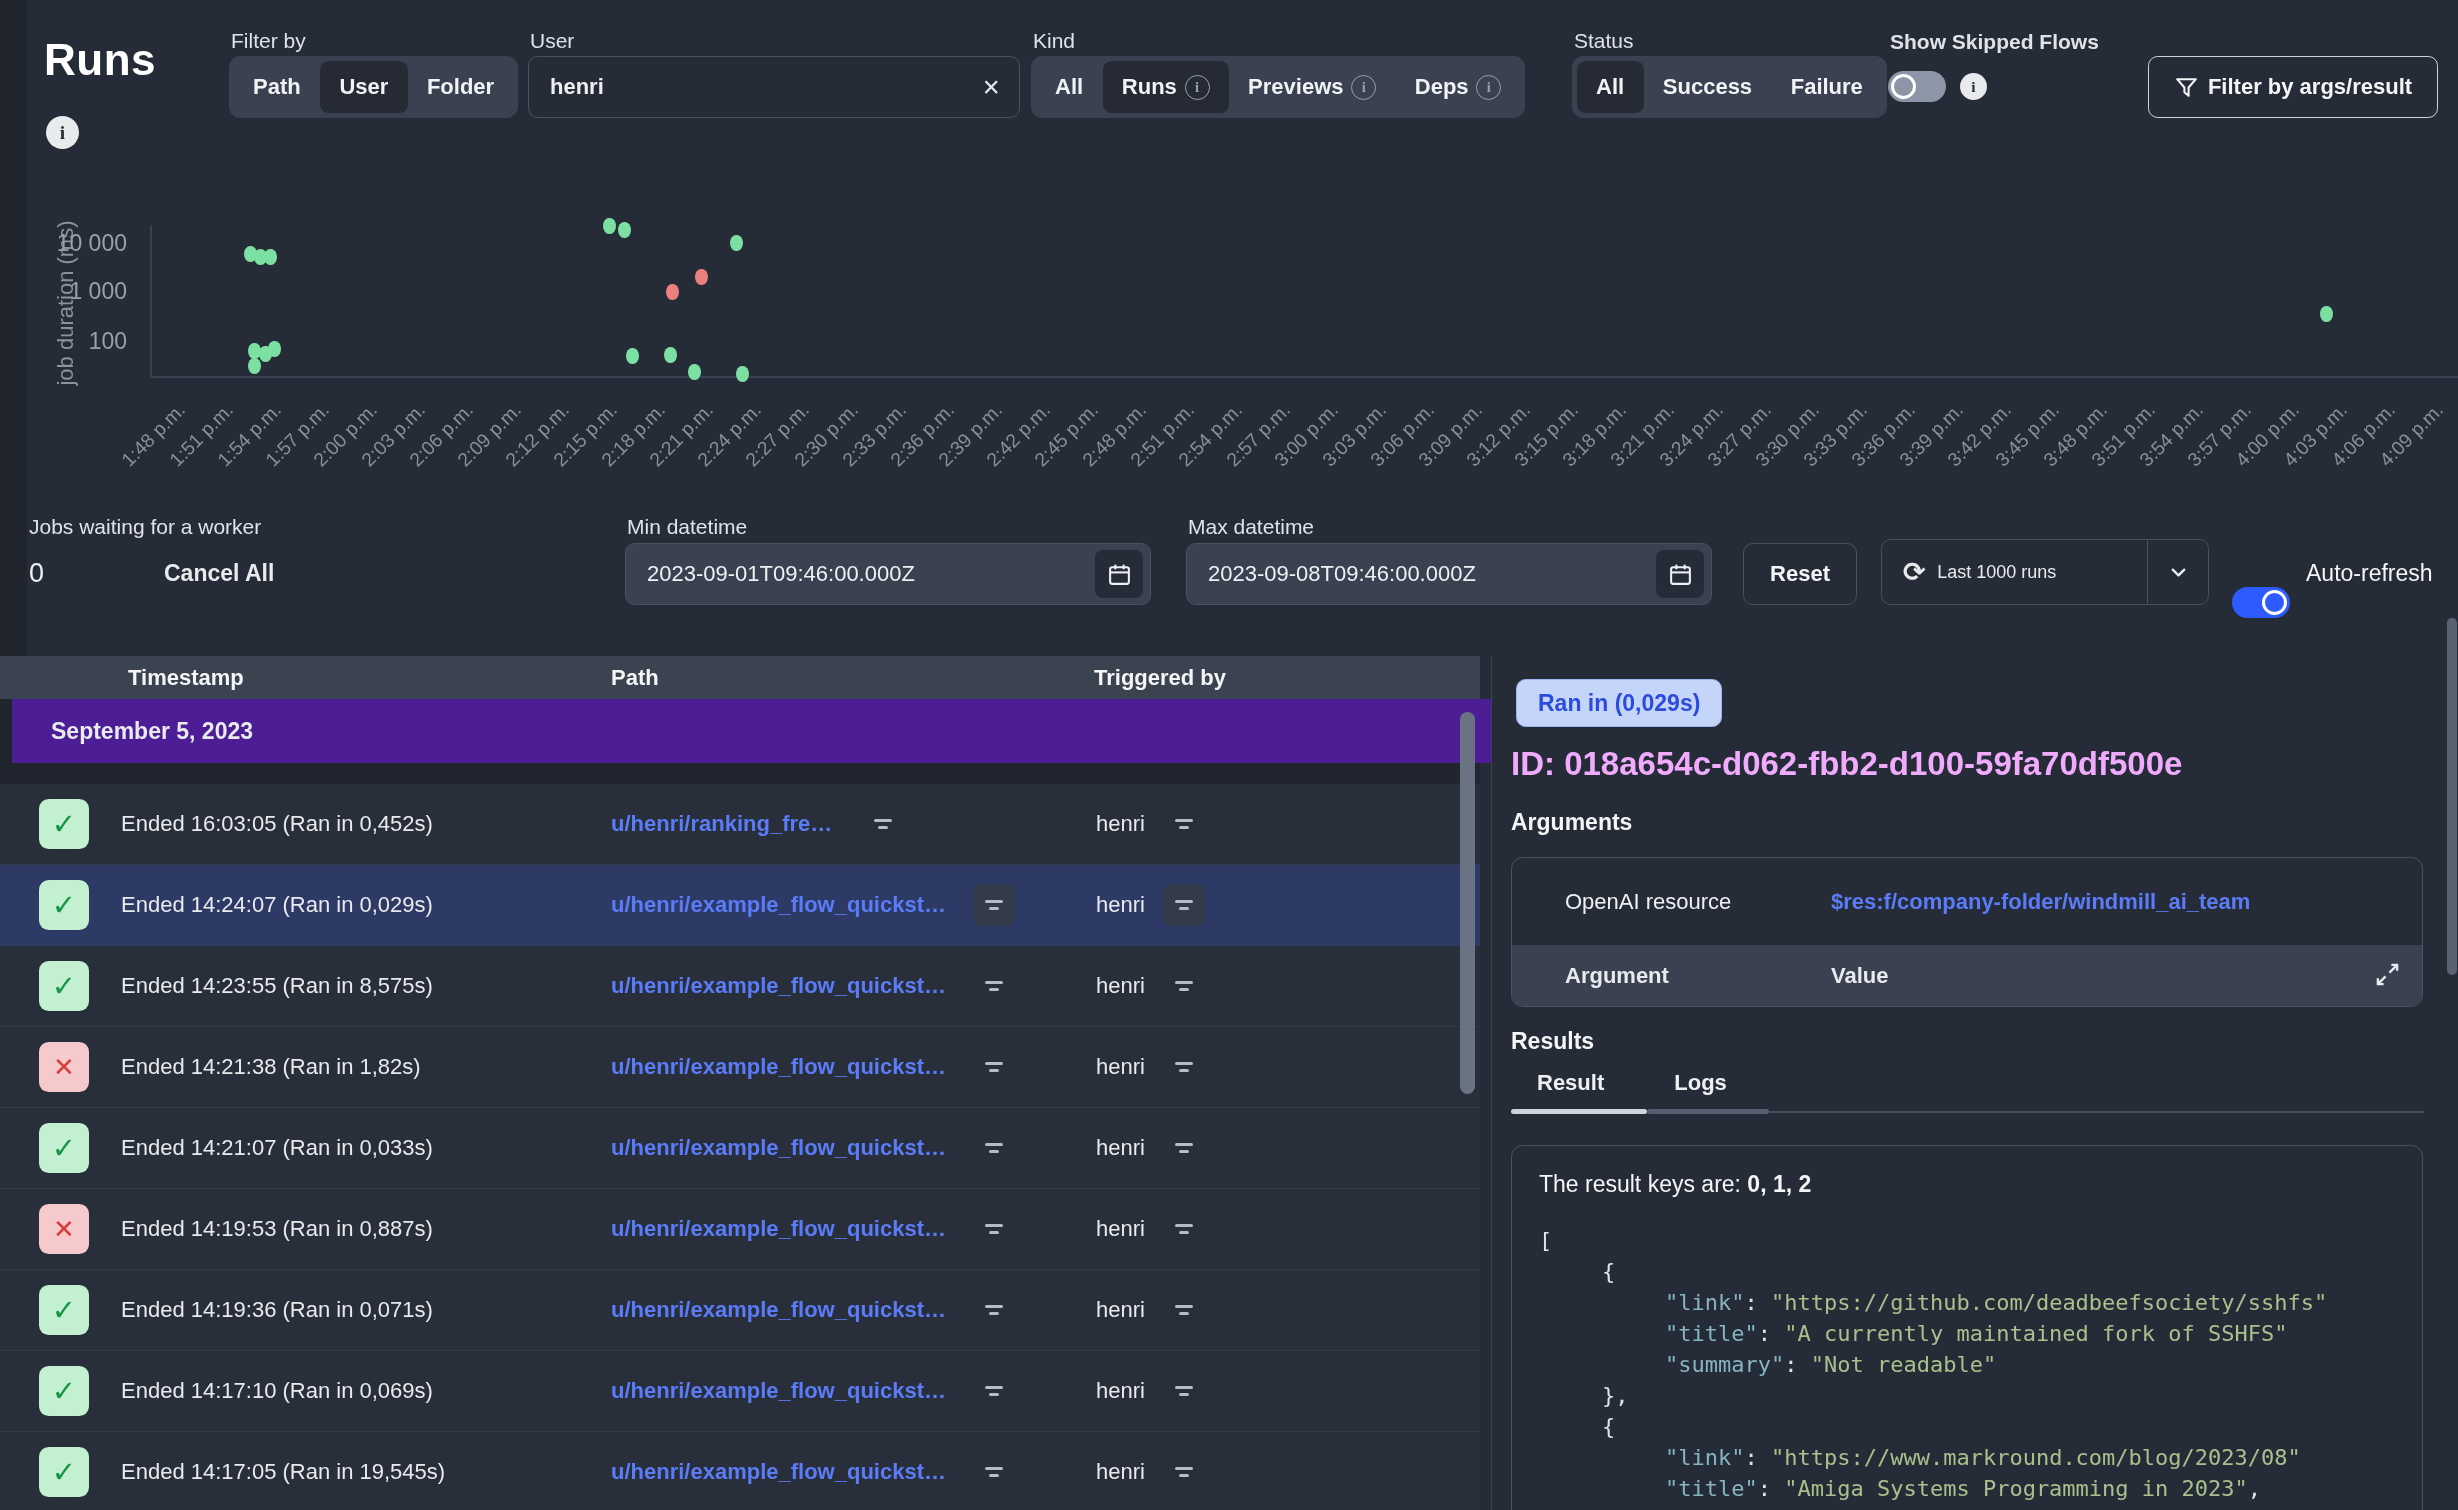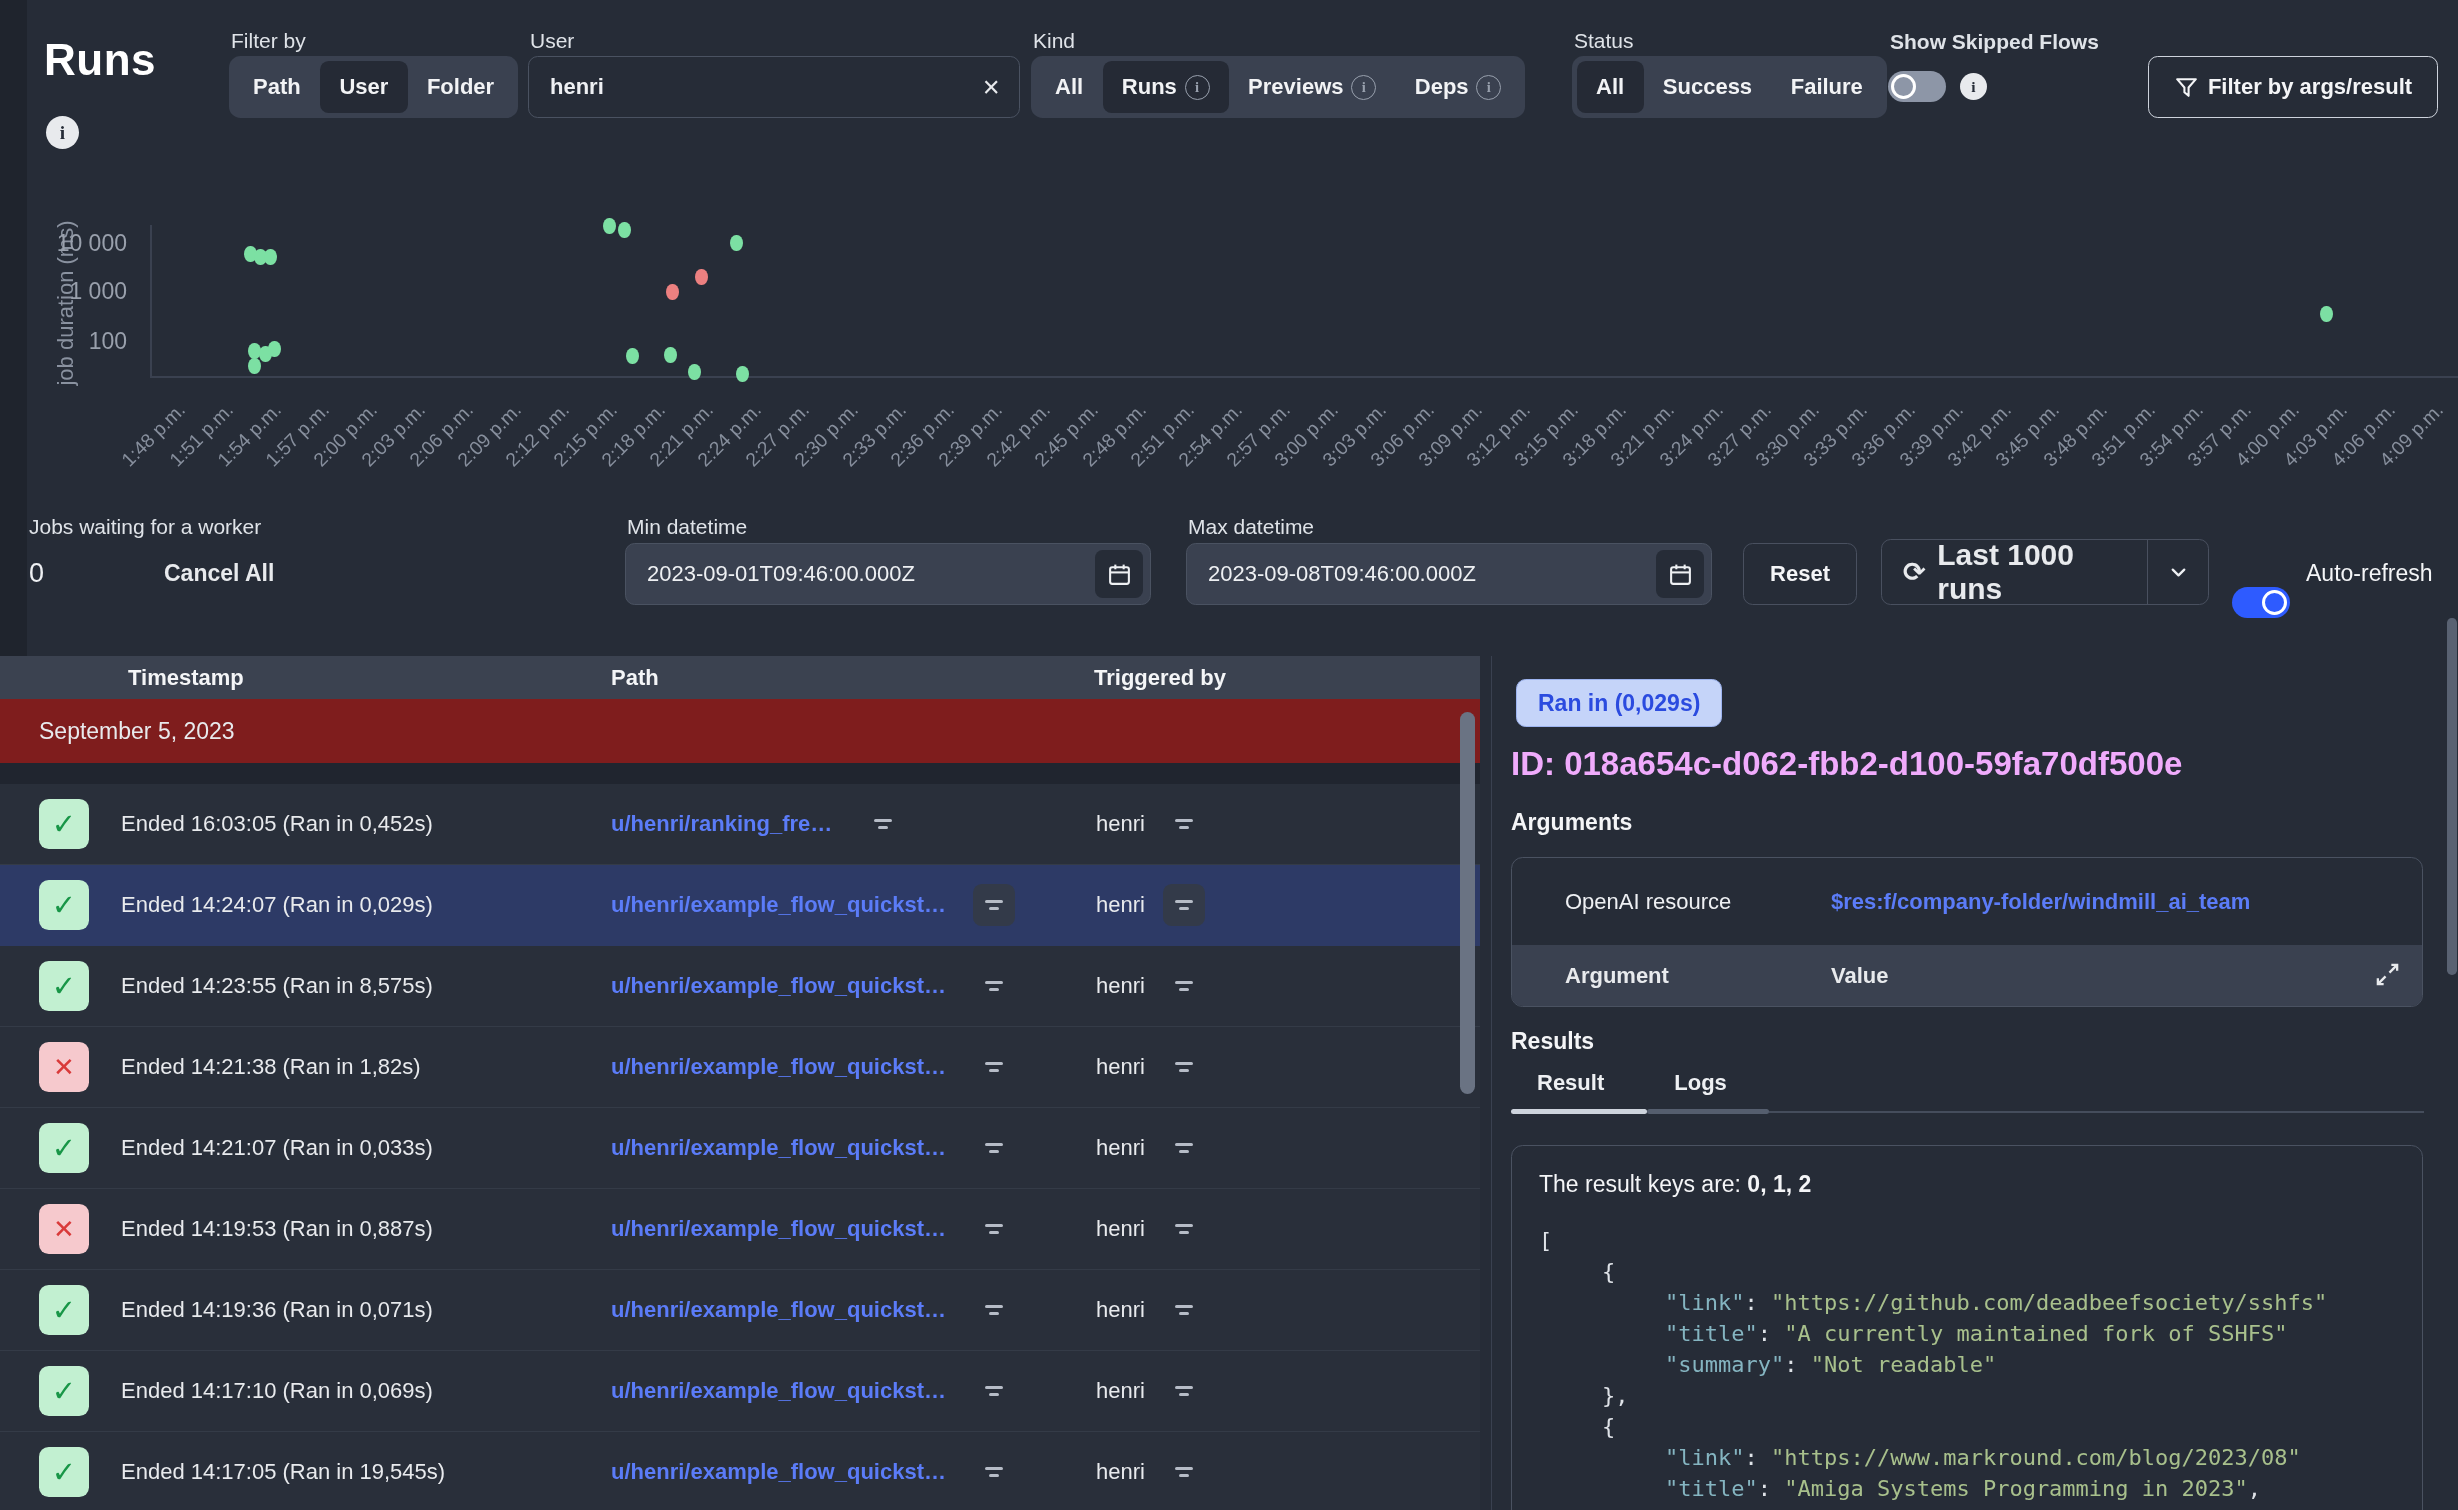--- a/index.html
+++ b/index.html
@@ -42,21 +42,21 @@
   
   .ytick { position:absolute; right:0; font-size:23px; color:#99a0ac; white-space:nowrap; }
   #y-axis-label { left:-60px; top:290px; transform:rotate(-90deg); transform-origin:center; font-size:22px; color:#8a92a0; width:251px; text-align:center; }
   .xlab-anchor { position:absolute; width:0; height:0; }
   .xlab { position:absolute; right:0; top:0; transform:rotate(-45deg); transform-origin:100% 0;
     font-size:19.3px; color:#878f9d; white-space:nowrap; }
   .pt { position:absolute; width:12.6px; height:16.4px; border-radius:50%; }
 
   
   #tbl-header { left:0; top:656px; width:1480px; height:43px; background:#3b4250; display:flex; align-items:center; font-size:22px; font-weight:700; color:#f4f5f7; }
-  #group-row { left:0; top:699px; width:1480px; height:64px; background:#7f1d1d; display:flex; align-items:center; font-size:23px; font-weight:400; }
+  #group-row { left:12px; top:699px; width:1480px; height:64px; background:#4c1d95; display:flex; align-items:center; font-size:23px; font-weight:700; }
   #gap-band { left:0; top:763px; width:1480px; height:21px; background:#20252f; }
   .run-row { position:relative; width:1480px; height:81px; background:#292f3a; border-bottom:1px solid #343b47; display:flex; align-items:center; }
   .run-row.selected { background:#2d3a66; border-bottom-color:#2d3a66; }
   .status-icon { position:absolute; left:39px; width:50px; height:50px; border-radius:9.7px; display:flex; align-items:center; justify-content:center; }
   .status-icon.success { background:#c2f0d1; color:#189647; font-size:29px; }
   .status-icon.failure { background:#f6c9cd; color:#d93a3a; font-size:26px; font-weight:700; }
   .row-ts { position:absolute; left:121px; font-size:22px; color:#e8eaed; white-space:nowrap; }
   .row-path { position:absolute; left:611px; font-size:22px; font-weight:700; color:#5b7cf8; white-space:nowrap; cursor:pointer; }
   .row-trig { position:absolute; left:1096px; font-size:22px; color:#e8eaed; }
   .ficon { display:flex; flex-direction:column; gap:4.8px; align-items:center; justify-content:center; }
@@ -352,21 +352,21 @@
           <line x1="3" y1="10" x2="21" y2="10" stroke="#eef0f3" stroke-width="2"></line>
         </svg>
     </span>
   </div>
 
   <div class="abs ghost-btn" style="left:1743px; top:543px; width:114px; height:62px;">Reset</div>
 
   <div class="abs" style="left:1881px; top:539px; width:328px; height:66px; border:1.9px solid #49505f; border-radius:9.7px; display:flex; align-items:center;">
     <div style="display:flex; align-items:center; gap:11.6px; padding-left:21px; flex:1;">
       <span style="font-size:27px; font-weight:700;">⟳</span>
-      <span style="font-size:30px; font-weight:700;">Last 1000 runs</span>
+      <span style="font-size:18px; font-weight:400;">Last 1000 runs</span>
     </div>
     <div style="width:1px; height:100%; background:#49505f;"></div>
     <div style="width:60px; display:flex; align-items:center; justify-content:center;">
       <svg width="23" height="23" viewBox="0 0 24 24">
           <polyline points="6,9 12,15 18,9" fill="none" stroke="#eef0f3" stroke-width="2.4" stroke-linecap="round" stroke-linejoin="round"></polyline>
         </svg>
     </div>
   </div>
 
   <div class="abs toggle on" style="left:2232px; top:556px;">

